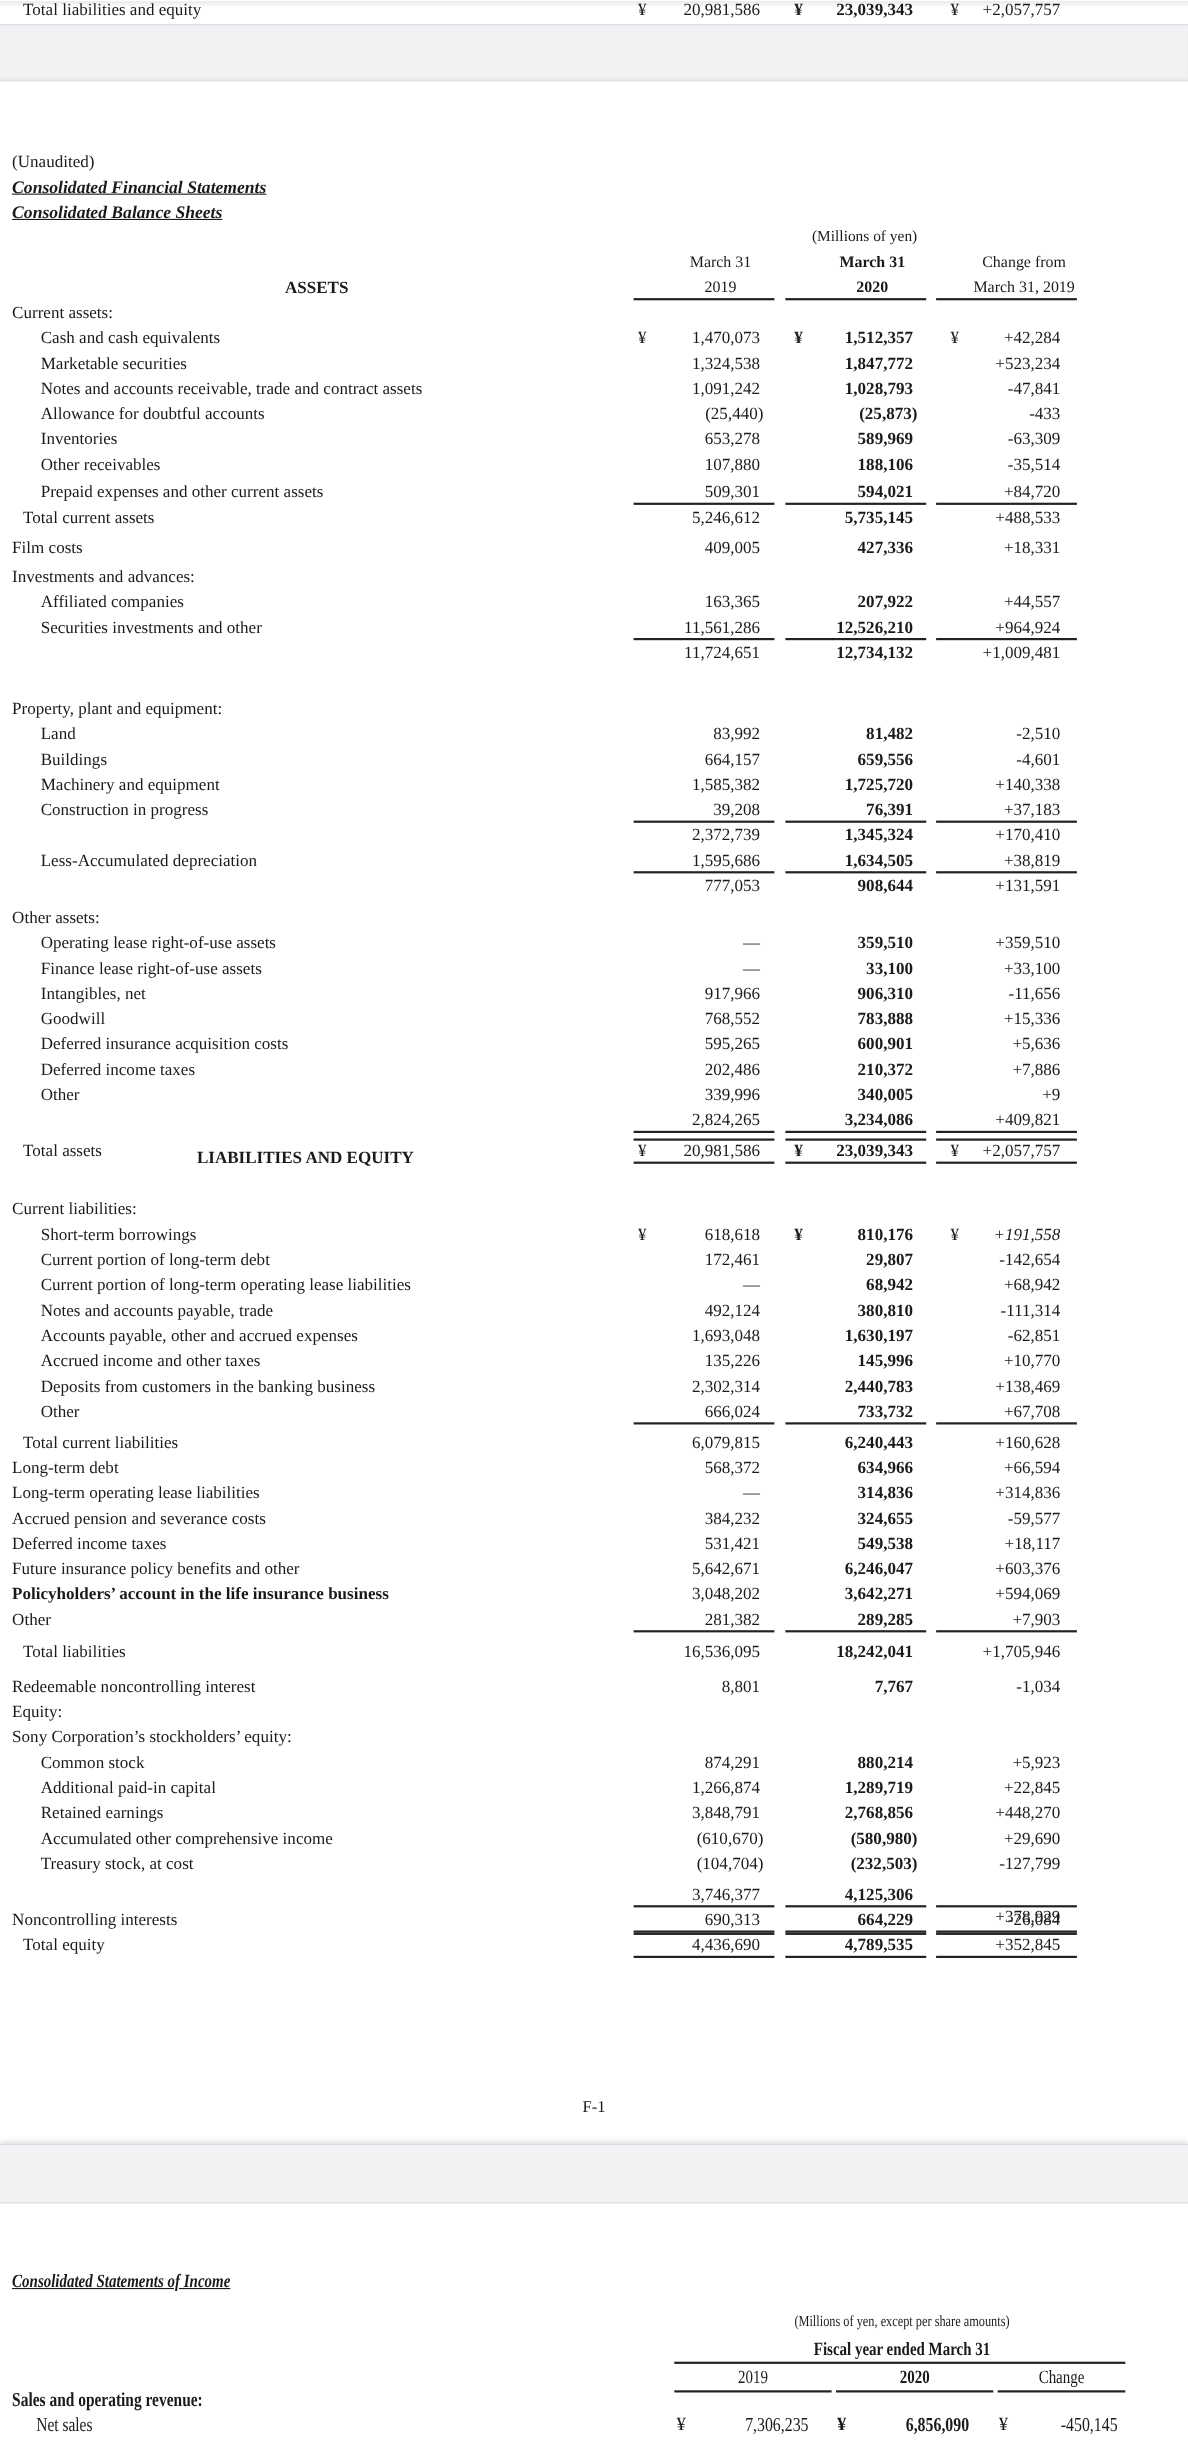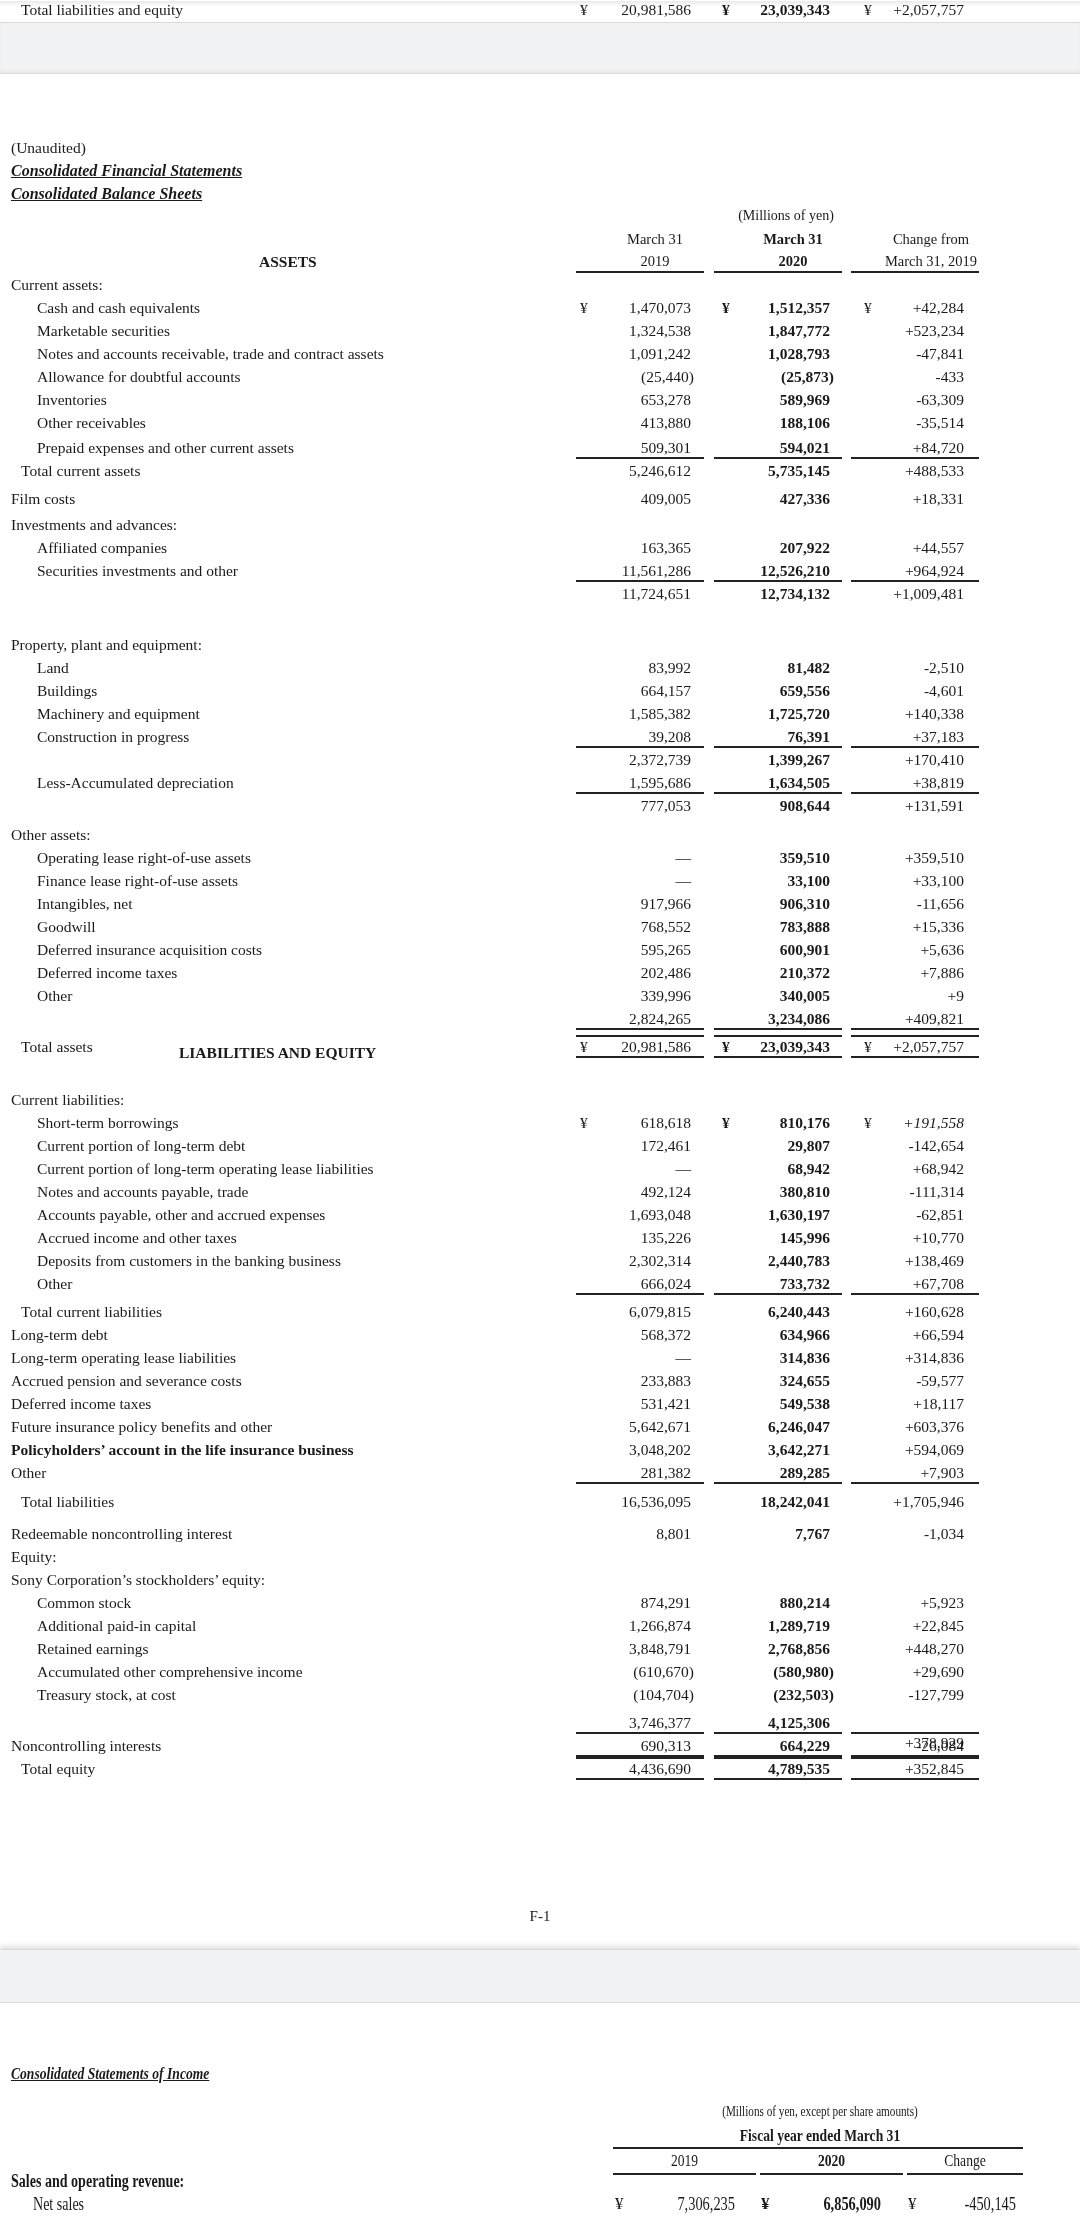--- a/index.html
+++ b/index.html
@@ -81,21 +81,21 @@
         <div class="t r" style="left:840px;width:124px;top:367px;">-433</div>
       </div>
       <div>
         <div class="t" style="left:37px;top:390px;">Inventories</div>
         <div class="t r" style="left:560px;width:131px;top:390px;">653,278</div>
         <div class="t r b" style="left:700px;width:130px;top:390px;">589,969</div>
         <div class="t r" style="left:840px;width:124px;top:390px;">-63,309</div>
       </div>
       <div>
         <div class="t" style="left:37px;top:413px;">Other receivables</div>
-        <div class="t r" style="left:560px;width:131px;top:413px;">413,880</div>
+        <div class="t r" style="left:560px;width:131px;top:413px;">107,880</div>
         <div class="t r b" style="left:700px;width:130px;top:413px;">188,106</div>
         <div class="t r" style="left:840px;width:124px;top:413px;">-35,514</div>
       </div>
       <div>
         <div class="t" style="left:37px;top:438px;">Prepaid expenses and other current assets</div>
         <div class="t r" style="left:560px;width:131px;top:438px;">509,301</div>
         <div class="t r b" style="left:700px;width:130px;top:438px;">594,021</div>
         <div class="t r" style="left:840px;width:124px;top:438px;">+84,720</div>
         <div class="uline" style="left:576px;top:457px;width:128px;"></div>
         <div class="uline" style="left:714px;top:457px;width:128px;"></div>
@@ -169,21 +169,21 @@
         <div class="t r" style="left:560px;width:131px;top:727px;">39,208</div>
         <div class="t r b" style="left:700px;width:130px;top:727px;">76,391</div>
         <div class="t r" style="left:840px;width:124px;top:727px;">+37,183</div>
         <div class="uline" style="left:576px;top:746px;width:128px;"></div>
         <div class="uline" style="left:714px;top:746px;width:128px;"></div>
         <div class="uline" style="left:851px;top:746px;width:128px;"></div>
       </div>
       <div>
         <div class="t" style="left:11px;top:750px;"></div>
         <div class="t r" style="left:560px;width:131px;top:750px;">2,372,739</div>
-        <div class="t r b" style="left:700px;width:130px;top:750px;">1,399,267</div>
+        <div class="t r b" style="left:700px;width:130px;top:750px;">1,345,324</div>
         <div class="t r" style="left:840px;width:124px;top:750px;">+170,410</div>
       </div>
       <div>
         <div class="t" style="left:37px;top:773px;">Less-Accumulated depreciation</div>
         <div class="t r" style="left:560px;width:131px;top:773px;">1,595,686</div>
         <div class="t r b" style="left:700px;width:130px;top:773px;">1,634,505</div>
         <div class="t r" style="left:840px;width:124px;top:773px;">+38,819</div>
         <div class="uline" style="left:576px;top:792px;width:128px;"></div>
         <div class="uline" style="left:714px;top:792px;width:128px;"></div>
         <div class="uline" style="left:851px;top:792px;width:128px;"></div>
@@ -339,21 +339,21 @@
         <div class="t r" style="left:840px;width:124px;top:1325px;">+66,594</div>
       </div>
       <div>
         <div class="t" style="left:11px;top:1348px;">Long-term operating lease liabilities</div>
         <div class="t r" style="left:560px;width:131px;top:1348px;">—</div>
         <div class="t r b" style="left:700px;width:130px;top:1348px;">314,836</div>
         <div class="t r" style="left:840px;width:124px;top:1348px;">+314,836</div>
       </div>
       <div>
         <div class="t" style="left:11px;top:1371px;">Accrued pension and severance costs</div>
-        <div class="t r" style="left:560px;width:131px;top:1371px;">233,883</div>
+        <div class="t r" style="left:560px;width:131px;top:1371px;">384,232</div>
         <div class="t r b" style="left:700px;width:130px;top:1371px;">324,655</div>
         <div class="t r" style="left:840px;width:124px;top:1371px;">-59,577</div>
       </div>
       <div>
         <div class="t" style="left:11px;top:1394px;">Deferred income taxes</div>
         <div class="t r" style="left:560px;width:131px;top:1394px;">531,421</div>
         <div class="t r b" style="left:700px;width:130px;top:1394px;">549,538</div>
         <div class="t r" style="left:840px;width:124px;top:1394px;">+18,117</div>
       </div>
       <div>

